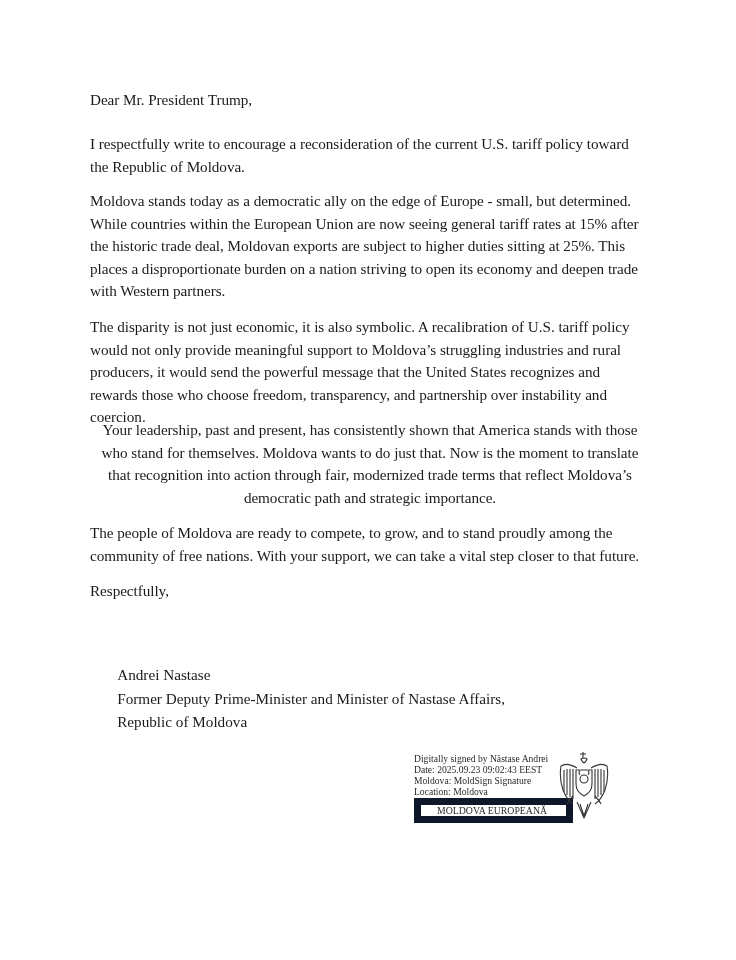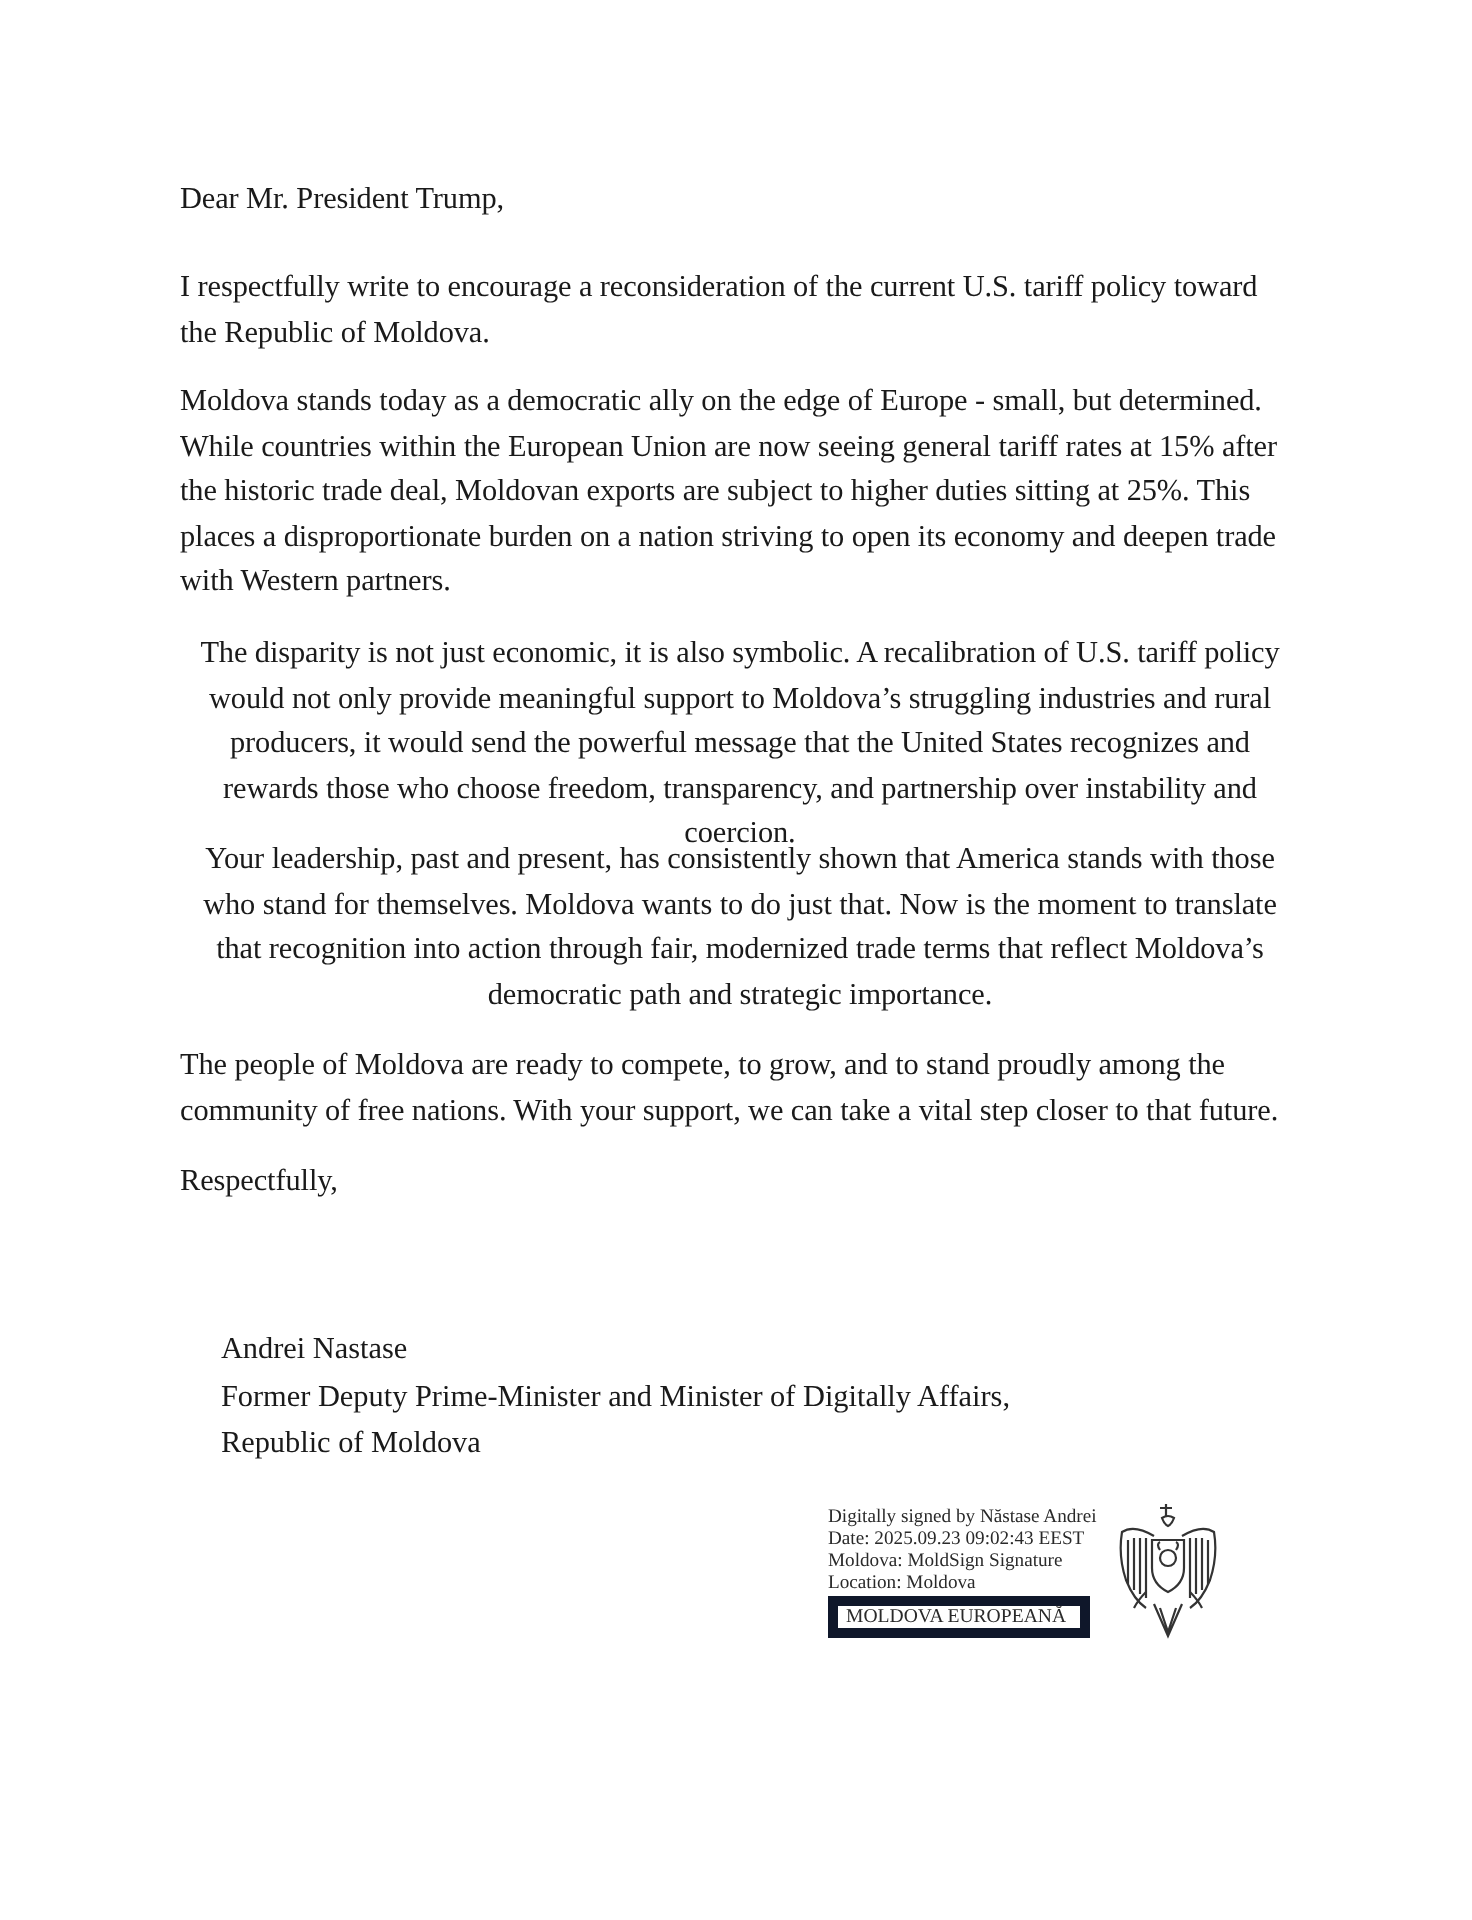--- a/index.html
+++ b/index.html
@@ -9,39 +9,39 @@
     }
     .page { position: absolute; left: 0; top: 0; width: 591px; height: 960px; background: #fff; }
     .body-text {
       position: absolute; left: 90px; width: 560px;
       font-size: 15.2px; line-height: 22.6px; letter-spacing: -0.05px;
     }
     .p { margin: 0; }
     .salutation { top: 89px; }
     .p1 { top: 133px; }
     .p2 { top: 190px; }
-    .p3 { top: 316px; text-align: center; }
+    .p3 { top: 316px; }
     .p4 { top: 419px; text-align: center; }
     .p5 { top: 522px; }
     .closing { top: 580px; }
 
     .sig-block {
       position: absolute; right: 86px; top: 663px; text-align: left;
       font-size: 15.2px; line-height: 23.5px;
     }
     .sig-line { display: block; white-space: nowrap; }
 
     .dsig {
       position: absolute; left: 369px; top: 753px;
       font-size: 9.6px; line-height: 11px; color: #2a2a2a; margin-left: 45px;
     }
     .dsig-line { display: block; white-space: nowrap; }
     .dsig-stamp {
-      display: inline-block; margin-top: 1px; border: 5px solid #0f172a;
-      padding: 0 4px; font-size: 9.8px; line-height: 11px; width: 113px;
+      display: inline-block; margin-top: 1px; border: 7px solid #0f172a;
+      padding: 0 16px; font-size: 9.8px; line-height: 11px; width: 113px;
     }
     .coat {
       position: absolute; left: 553px; top: 750px; width: 62px; height: 72px;
     }
   </style>
 </head>
 <body>
 
 <div class="page">
 
@@ -50,21 +50,21 @@
   <p class="body-text p1 p">I respectfully write to encourage a reconsideration of the current U.S. tariff policy toward the Republic of Moldova.</p>
   <p class="body-text p2 p">Moldova stands today as a democratic ally on the edge of Europe - small, but determined. While countries within the European Union are now seeing general tariff rates at 15% after the historic trade deal, Moldovan exports are subject to higher duties sitting at 25%. This places a disproportionate burden on a nation striving to open its economy and deepen trade with Western partners.</p>
   <p class="body-text p3 p">The disparity is not just economic, it is also symbolic. A recalibration of U.S. tariff policy would not only provide meaningful support to Moldova’s struggling industries and rural producers, it would send the powerful message that the United States recognizes and rewards those who choose freedom, transparency, and partnership over instability and coercion.</p>
   <p class="body-text p4 p">Your leadership, past and present, has consistently shown that America stands with those who stand for themselves. Moldova wants to do just that. Now is the moment to translate that recognition into action through fair, modernized trade terms that reflect Moldova’s democratic path and strategic importance.</p>
   <p class="body-text p5 p">The people of Moldova are ready to compete, to grow, and to stand proudly among the community of free nations. With your support, we can take a vital step closer to that future.</p>
 
   <p class="body-text closing p">Respectfully,</p>
 
   <div class="sig-block">
     <span class="sig-line">Andrei Nastase</span>
-    <span class="sig-line">Former Deputy Prime-Minister and Minister of Digitally Affairs,</span>
+    <span class="sig-line">Former Deputy Prime-Minister and Minister of Nastase Affairs,</span>
     <span class="sig-line">Republic of Moldova</span>
   </div>
 
   <div class="dsig">
     <span class="dsig-line">Digitally signed by Năstase Andrei</span>
     <span class="dsig-line">Date: 2025.09.23 09:02:43 EEST</span>
     <span class="dsig-line">Moldova: MoldSign Signature</span>
     <span class="dsig-line">Location: Moldova</span>
     <span class="dsig-stamp">MOLDOVA EUROPEANĂ</span>
   </div>

